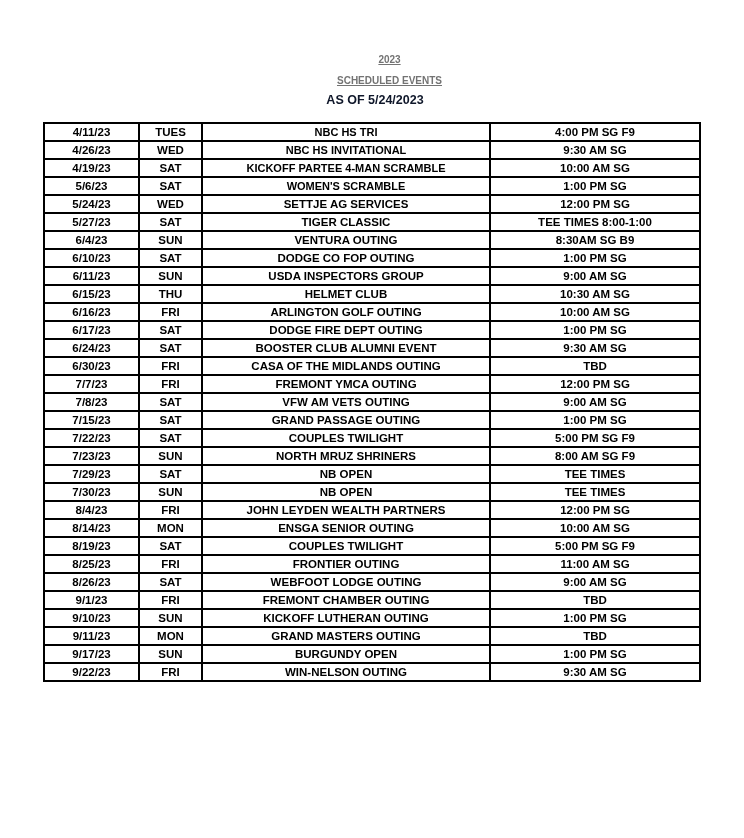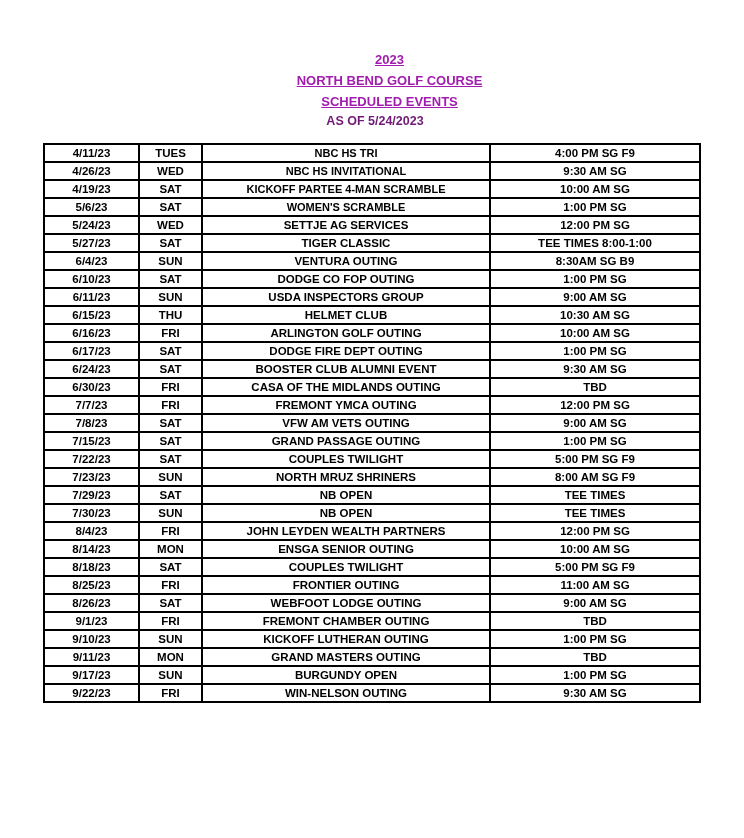--- a/index.html
+++ b/index.html
@@ -15,32 +15,32 @@
     height: 838px;
     background: #ffffff;
     color: #000000;
     overflow: hidden;
   }
   .doc-header {
     padding-top: 49px;
     text-align: center;
   }
   .title-line {
-    font-size: 13px;
+    font-size: 10px;
     line-height: 21px;
     font-weight: bold;
     text-decoration: underline;
-    color: #a21caf;
+    color: #737373;
     padding-left: 35px;
   }
   .asof-line {
     font-size: 12.5px;
     line-height: 19px;
     font-weight: bold;
-    color: #701a75;
+    color: #0f172a;
     margin-left: 6px;
   }
   table.events {
     border-collapse: collapse;
     table-layout: fixed;
     width: 656px;
     margin: 12px auto 14px auto;
   }
   table.events td {
     border: 2px solid #000000;
@@ -63,21 +63,20 @@
   col.c-event { width: 288px; }
   col.c-time  { width: 210px; }
 </style>
 </head>
 <body>
 
 <div class="page">
 
   <div class="doc-header">
     <div class="title-line">2023</div>
-    <div class="title-line">NORTH BEND GOLF COURSE</div>
     <div class="title-line">SCHEDULED EVENTS</div>
     <div class="asof-line">AS OF 5/24/2023</div>
   </div>
 
   <table class="events">
     <colgroup>
       <col class="c-date">
       <col class="c-day">
       <col class="c-event">
       <col class="c-time">
@@ -215,21 +214,21 @@
       <td>JOHN LEYDEN WEALTH PARTNERS</td>
       <td>12:00 PM SG</td>
     </tr>
         <tr>
       <td>8/14/23</td>
       <td>MON</td>
       <td>ENSGA SENIOR OUTING</td>
       <td>10:00 AM SG</td>
     </tr>
         <tr>
-      <td>8/18/23</td>
+      <td>8/19/23</td>
       <td>SAT</td>
       <td>COUPLES TWILIGHT</td>
       <td>5:00 PM SG F9</td>
     </tr>
         <tr>
       <td>8/25/23</td>
       <td>FRI</td>
       <td>FRONTIER OUTING</td>
       <td>11:00 AM SG</td>
     </tr>

